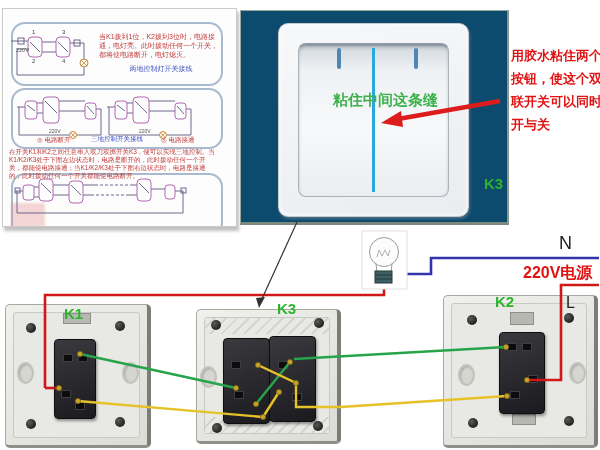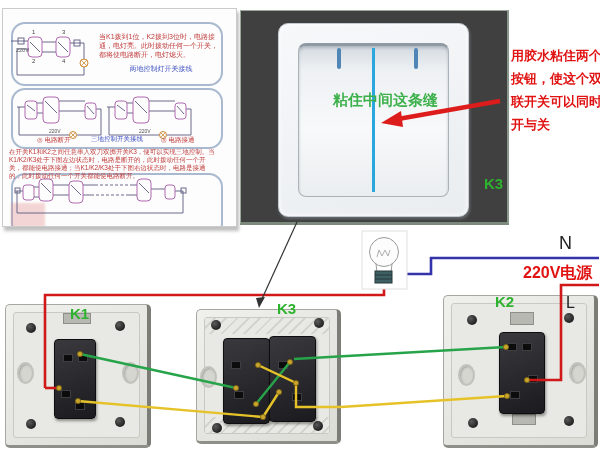--- a/index.html
+++ b/index.html
@@ -16,21 +16,21 @@
   #sub3{left:8px;top:164px;width:208px;height:60px;}
   .tinyred{position:absolute;color:#c03a3a;font-size:7px;line-height:9px;z-index:3;}
   .tinyblue{position:absolute;color:#3a4ec0;font-size:7px;z-index:3;}
   .tinynum{position:absolute;color:#444;font-size:6px;z-index:3;}
   .tinyv{position:absolute;color:#555;font-size:5.5px;z-index:3;}
   #para2{font-size:6.5px;line-height:8px;}
   #watermark{left:8px;top:194px;width:34px;height:24px;background:rgba(226,130,130,.32);
     filter:blur(1px);z-index:1;}
 
   
-  #center-panel{left:240px;top:10px;width:266px;height:211px;background:#404040;
+  #center-panel{left:240px;top:10px;width:266px;height:211px;background:#0c4a6e;
     border:1px solid #9aa89c;border-bottom:3px solid #7c8a7e;border-right:2px solid #8a988c;}
   #wall-plate{left:37px;top:12px;width:189px;height:192px;border-radius:10px;
     background:linear-gradient(160deg,#f7f8fa,#e9edf0);border:1px solid #c3c9cf;
     box-shadow:inset 0 0 5px #fff,1px 2px 3px rgba(140,150,160,.5);}
   #rocker{left:19px;top:19px;width:149px;height:150px;border-radius:8px;
     background:linear-gradient(180deg,#d4dae0 0%,#eef1f4 16%,#f7f9fa 55%,#ebeef0 100%);
     border:1px solid #aab2ba;border-top:3px solid #8f99a3;
     box-shadow:inset 0 2px 3px rgba(120,130,140,.4);}
   #seam-line{left:73px;top:2px;width:3px;height:144px;background:#2aa7dd;}
   .blue-dash{top:2px;width:4px;height:21px;background:#4f86b5;border-radius:2px;}
@@ -238,21 +238,21 @@
   <div class="tab" style="left:66px;top:16px;width:22px;height:11px;"></div>
   <div class="tab" style="left:68px;top:118px;width:22px;height:9px;"></div>
   <div class="mech" style="left:55px;top:36px;width:44px;height:80px;">
     <div class="term" style="left:7px;top:10px;"></div>
     <div class="term" style="left:22px;top:10px;"></div>
     <div class="term" style="left:28px;top:42px;"></div>
     <div class="term" style="left:10px;top:58px;"></div>
   </div>
 </div>
 
-<div class="klabel" style="left:70px;top:305px;">K1</div>
+<div class="klabel" style="left:64px;top:305px;">K1</div>
 <div class="klabel" style="left:277px;top:300px;">K3</div>
 <div class="klabel" style="left:495px;top:293px;">K2</div>
 <div id="n-label" class="abs">N</div>
 <div id="power-label" class="abs">220V电源</div>
 <div id="l-label" class="abs">L</div>
 
 <svg id="wires" width="600" height="450">
   <g stroke="#d01818" stroke-width="2.6" fill="none">
     <path d="M45,388 V295 H384 V284"></path>
     <path d="M45,388 H59"></path>

